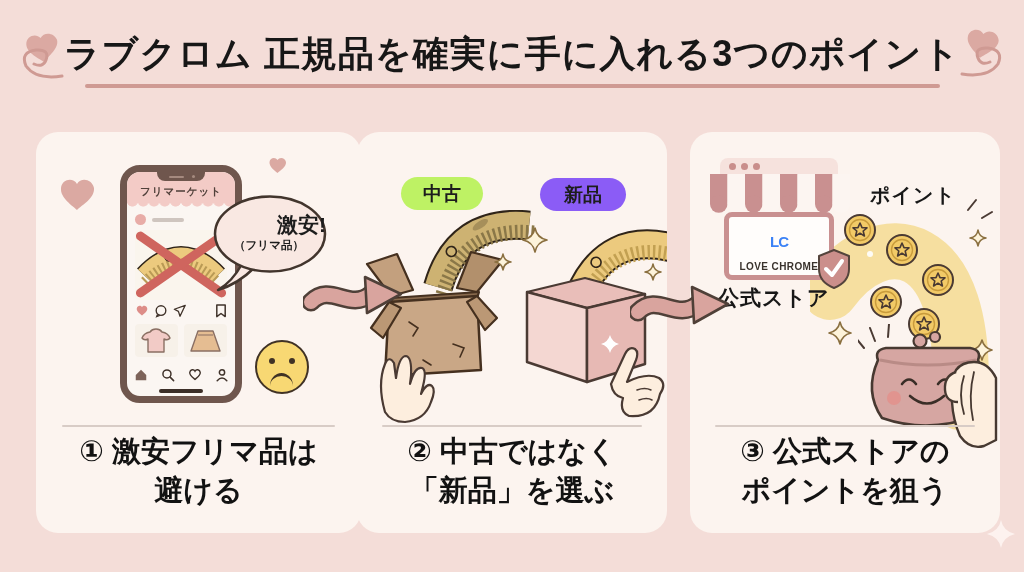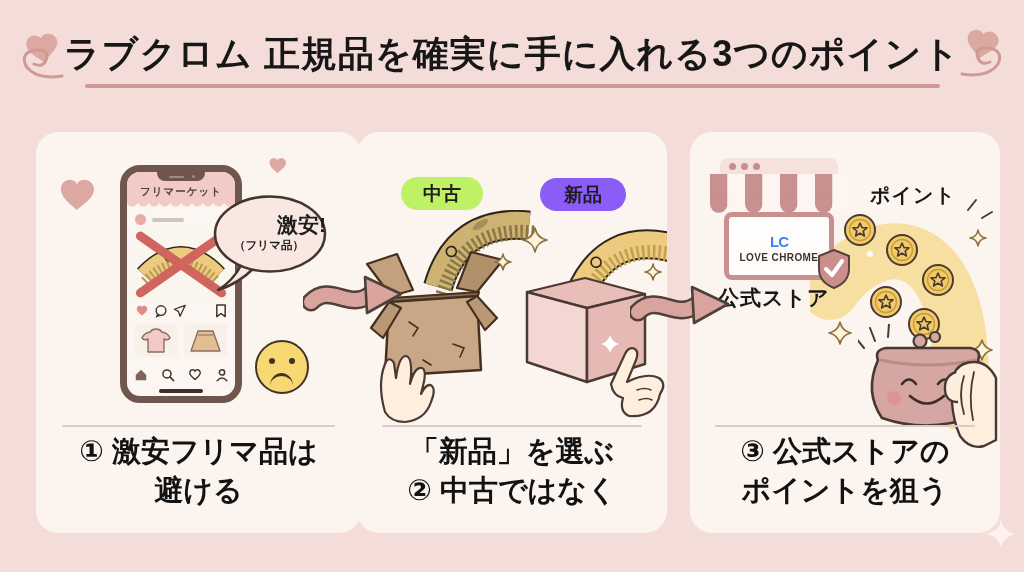--- a/index.html
+++ b/index.html
@@ -58,21 +58,21 @@
     font-size:19px;font-weight:900;color:#1d1d1d;line-height:33px;}
   .pill-used{left:44px;top:45px;width:82px;background:#bef264;}
   .pill-new{left:183px;top:46px;width:86px;background:#8b5cf6;}
 
   
   .store-topbar{position:absolute;left:30px;top:26px;width:118px;height:17px;background:#f6e2dd;border-radius:8px 8px 0 0;}
   .store-topbar .dot{position:absolute;top:5px;width:7px;height:7px;border-radius:50%;background:#c98e8b;}
   .store-sign{position:absolute;left:34px;top:80px;width:100px;height:58px;background:#fffdfb;
     border:5px solid #c99090;border-radius:8px;text-align:center;}
   .store-monogram{margin-top:16px;font-size:15px;font-weight:700;color:#3b82f6;letter-spacing:-1px;}
-  .store-name{font-size:10px;font-weight:700;color:#3a332d;letter-spacing:0.4px;margin-top:2px;}
+  .store-name{font-size:10px;font-weight:700;color:#3a332d;letter-spacing:0.4px;margin-top:11px;}
   .store-label{position:absolute;left:28px;top:152px;width:160px;font-size:21px;font-weight:900;color:#171717;letter-spacing:1px;}
   .points-label{position:absolute;left:180px;top:50px;width:120px;font-size:20px;font-weight:900;color:#171717;letter-spacing:1px;}
 
   .abs{position:absolute;}
 </style>
 </head>
 <body>
 
 <div class="stage">
 
@@ -235,22 +235,22 @@
       </g>
 
       <g transform="translate(236,128)">
         <path d="M30,60 Q20,58 18,46 L32,16 Q36,8 42,11 Q46,14 43,22 L34,44 Q54,34 66,40 Q74,46 67,56 Q62,80 36,78 Q26,74 30,60 Z" fill="#fdeede" stroke="#4a3a33" stroke-width="2.2" stroke-linejoin="round"></path>
         <path d="M44,52 q8,-3 14,0 M46,62 q8,-3 13,0" fill="none" stroke="#4a3a33" stroke-width="1.5" stroke-linecap="round"></path>
       </g>
     </svg>
 
     <div class="divider"></div>
     <div class="caption">
+      <div>② 中古ではなく</div>
       <div>「新品」を選ぶ</div>
-      <div>② 中古ではなく</div>
     </div>
   </div>
 
   <div class="card card3">
 
     <svg class="abs" style="left:120px;top:60px;" width="190" height="250" viewBox="0 0 190 250">
       <path d="M20,100 C70,30 160,40 150,210" fill="none" stroke="#f6dfa0" stroke-width="56" stroke-linecap="round"></path>
       <g fill="#ffffff" opacity="0.9">
         <circle cx="60" cy="62" r="3"></circle>
           <circle cx="130" cy="90" r="2.6"></circle>

